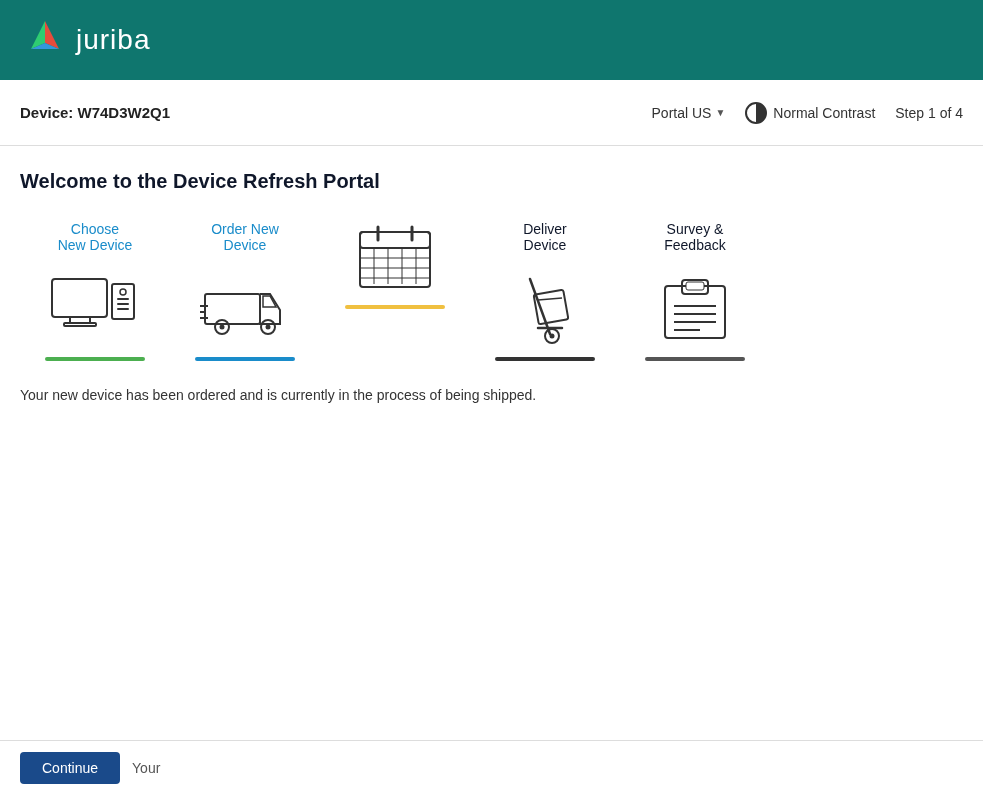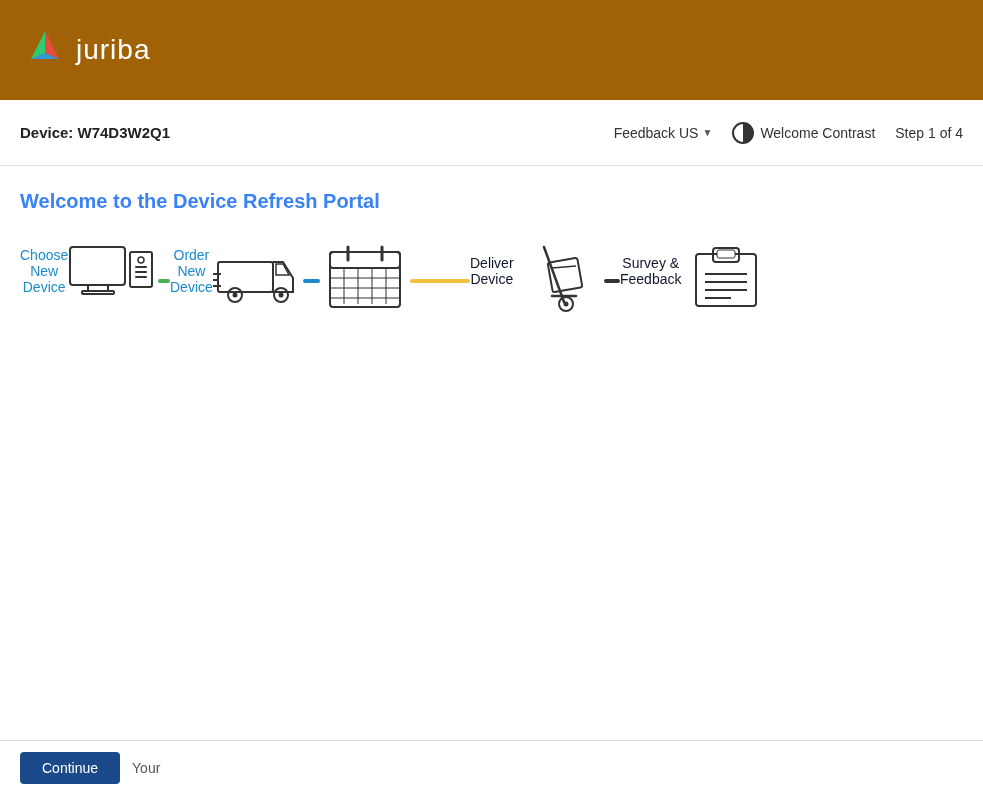--- a/index.html
+++ b/index.html
@@ -1,21 +1,21 @@
 <!DOCTYPE html>
 <html><head>
   <meta charset="utf-8">
   <style>
     * { box-sizing: border-box; margin: 0; padding: 0; }
     body { font-family: Arial, sans-serif; background: #fff; width: 983px; height: 795px; overflow: hidden; }
 
     
     .top-nav {
-      background: #a16207;
-      height: 100px;
+      background: #0f766e;
+      height: 80px;
       display: flex;
       align-items: center;
       padding: 0 24px;
     }
     .logo-area {
       display: flex;
       align-items: center;
       gap: 10px;
     }
     .logo-text {
@@ -79,33 +79,34 @@
       text-align: right;
     }
 
     
     .main-content {
       padding: 24px 20px 20px 20px;
     }
     .welcome-title {
       font-size: 20px;
       font-weight: 700;
-      color: #3b82f6;
+      color: #0f172a;
       margin-bottom: 24px;
     }
 
     
     .steps-row {
       display: flex;
       align-items: flex-start;
       gap: 0;
       margin-bottom: 24px;
     }
     .step-item {
       display: flex;
+      flex-direction: column;
       align-items: center;
       width: 150px;
     }
     .step-label {
       font-size: 14px;
       color: #1a8cca;
       text-align: center;
       font-weight: 500;
       margin-bottom: 12px;
       min-height: 40px;
@@ -197,30 +198,30 @@
       <polygon points="7,30 35,30 21,24" fill="#3498db"></polygon>
     </svg>
     <span class="logo-text">juriba</span>
   </div>
 </div>
 
 <div class="sub-header">
   <span class="device-label">Device: W74D3W2Q1</span>
   <div class="sub-header-right">
     <div class="language-selector">
-      <span>Feedback US</span>
+      <span>Portal US</span>
       <span class="dropdown-arrow">▼</span>
     </div>
     <div class="contrast-toggle">
 
       <svg class="contrast-icon" viewBox="0 0 22 22">
         <circle cx="11" cy="11" r="10" stroke="#333" stroke-width="2" fill="none"></circle>
         <path d="M11,1 A10,10 0 0,1 11,21 Z" fill="#333"></path>
       </svg>
-      <span>Welcome Contrast</span>
+      <span>Normal Contrast</span>
     </div>
     <span class="step-indicator">Step 1 of 4</span>
   </div>
 </div>
 
 <div class="main-content">
   <h1 class="welcome-title">Welcome to the Device Refresh Portal</h1>
 
   <div class="steps-row">
 
@@ -324,18 +325,21 @@
           <line x1="24" y1="40" x2="66" y2="40" stroke="#333" stroke-width="2"></line>
           <line x1="24" y1="48" x2="66" y2="48" stroke="#333" stroke-width="2"></line>
           <line x1="24" y1="56" x2="50" y2="56" stroke="#333" stroke-width="2"></line>
         </svg>
       </div>
       <div class="step-underline underline-dark"></div>
     </div>
 
   </div>
 
+  <p class="info-text">
+    <span>Your new device has been ordered and is currently in the process of being shipped.</span>
+  </p>
 </div>
 
 <div class="footer">
   <button class="btn-continue">Continue</button>
   <button class="btn-back">Your</button>
 </div>
 
 </body></html>

